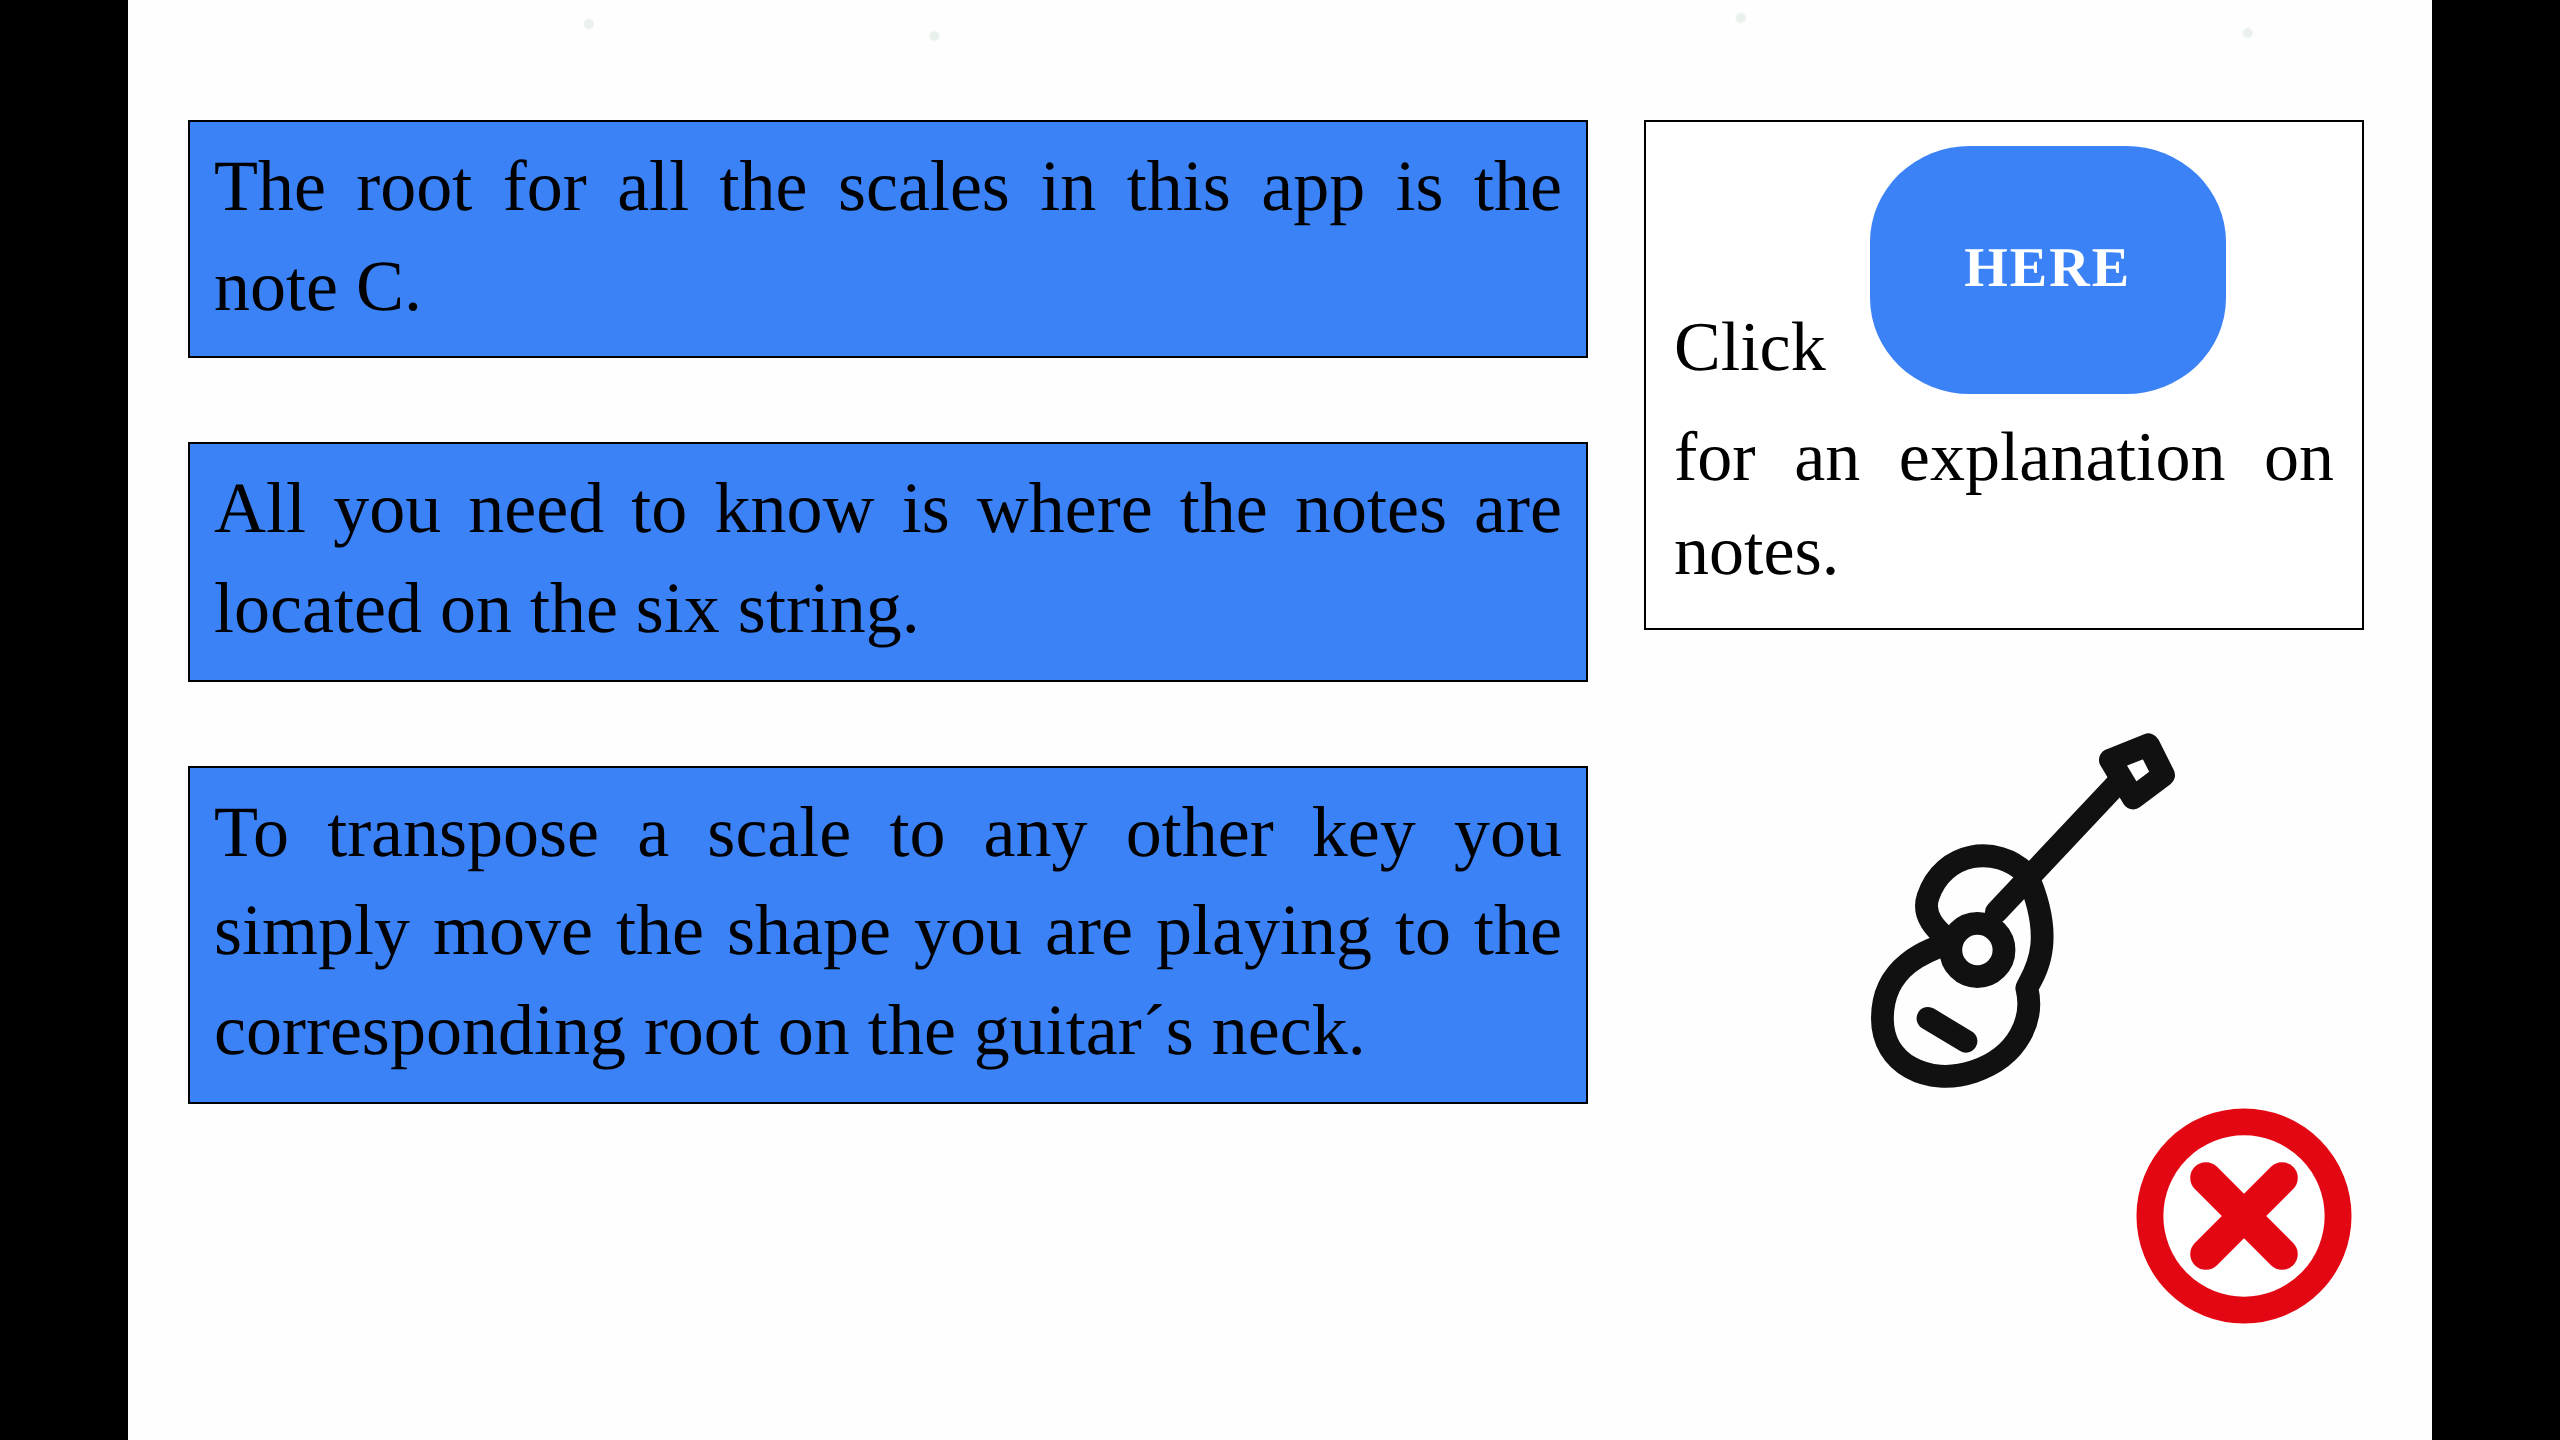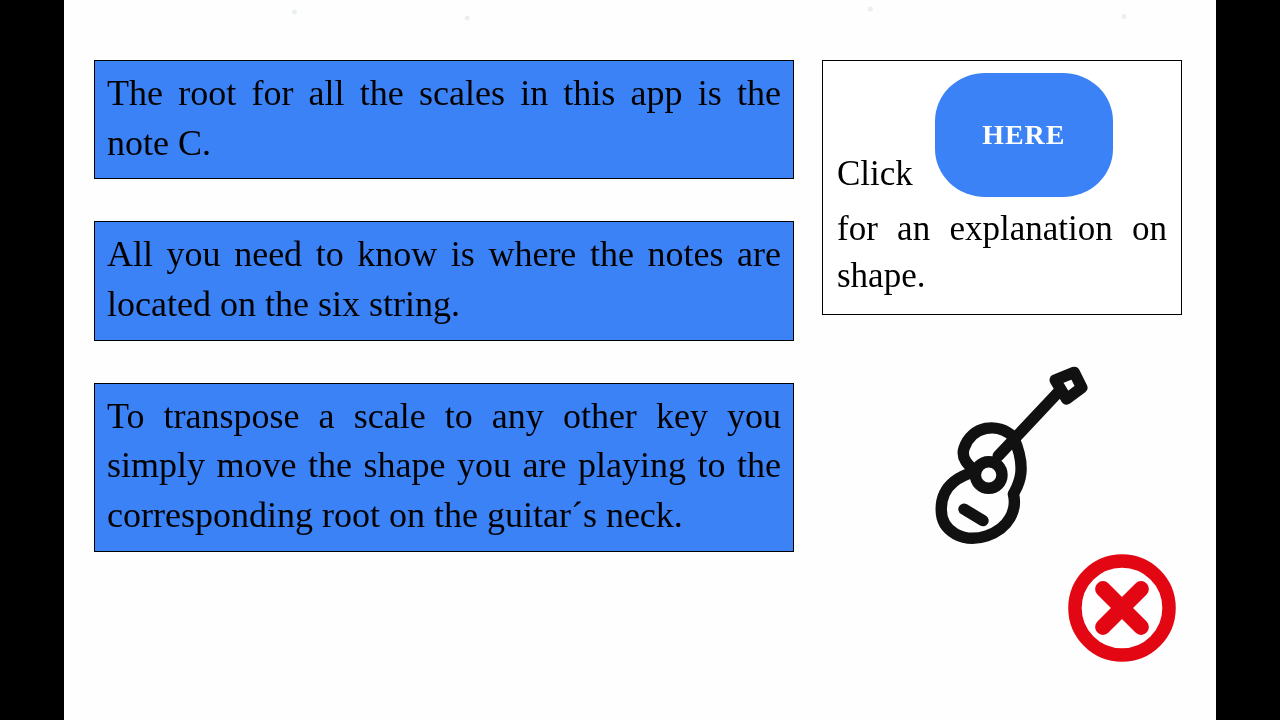--- a/index.html
+++ b/index.html
@@ -123,21 +123,21 @@
   </div>
 
   <div class="right-col">
     <div class="right-box">
       <div class="right-line1">
         <span>Click</span>
         <button class="here-btn">
           <span>HERE</span>
         </button>
       </div>
-      <div>for an explanation on shape.</div>
+      <div>for an explanation on notes.</div>
     </div>
 
     <div class="guitar-wrap">
       <svg width="190" height="190" viewBox="0 0 100 100" fill="none" stroke="#111" stroke-width="6" stroke-linecap="round" stroke-linejoin="round">
 
         <path d="M78 10 L88 6 L92 14 L84 20 Z" fill="none"></path>
 
         <line x1="80" y1="16" x2="48" y2="50"></line>
 
         <path d="M56 40

